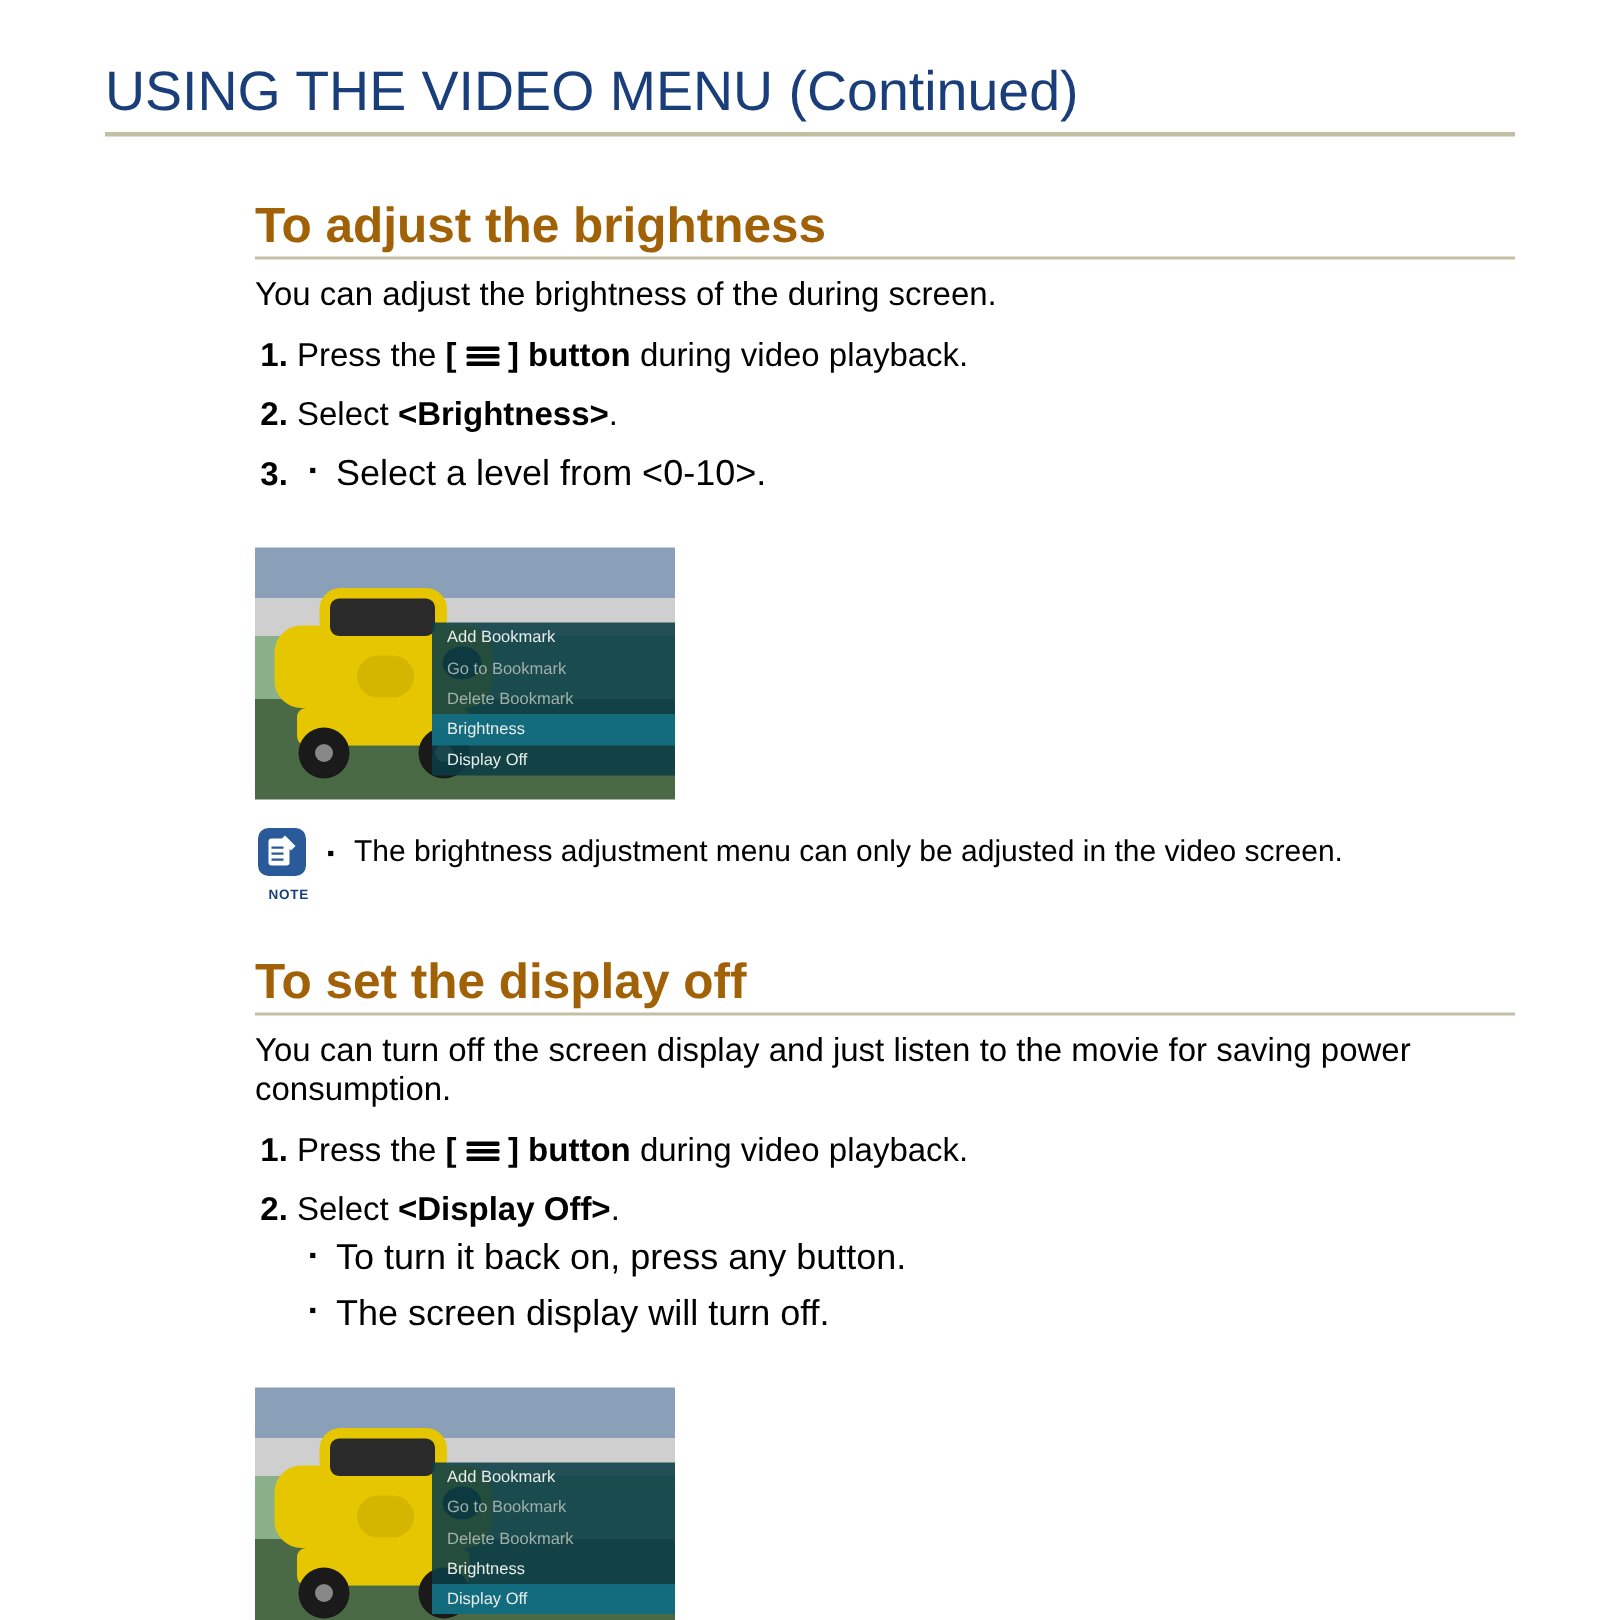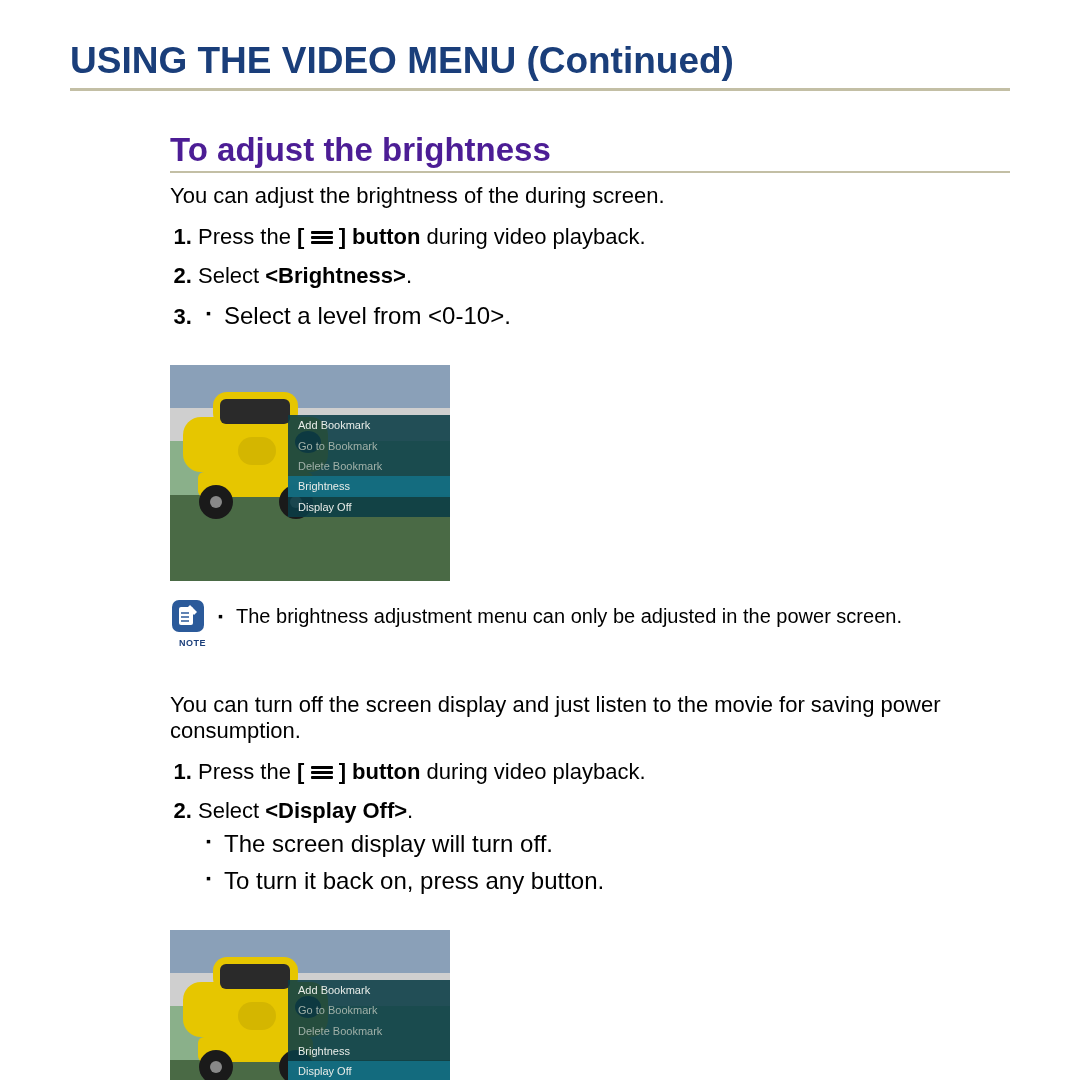--- a/index.html
+++ b/index.html
@@ -15,31 +15,31 @@
     box-sizing: border-box;
     width: 1080px;
     height: 1080px;
     padding: 40px 70px 30px 70px;
     display: flex;
     flex-direction: column;
   }
   h1.page-title {
     color: #1a3e7a;
     font-size: 37px;
-    font-weight: bold;
+    font-weight: normal;
     margin: 0 0 6px 0;
     border-bottom: 3px solid #c3bfa5;
     padding-bottom: 6px;
   }
   .section {
     margin-top: 34px;
     padding-left: 100px;
   }
   h2.section-title {
-    color: #4c1d95;
+    color: #a16207;
     font-size: 33px;
     font-weight: bold;
     margin: 0 0 4px 0;
     border-bottom: 2px solid #c3bfa5;
     padding-bottom: 2px;
   }
   .intro {
     font-size: 22px;
     margin: 10px 0 14px 0;
   }
@@ -131,21 +131,21 @@
     content: "▪";
     position: absolute;
     left: 0;
     font-size: 14px;
     top: 3px;
   }
 
   
   .device-shot {
     width: 280px;
-    height: 216px;
+    height: 168px;
     position: relative;
     flex-shrink: 0;
     overflow: hidden;
     background: linear-gradient(to bottom,
       #8aa0b8 0%, #8aa0b8 20%,
       #cfcfcf 20%, #cfcfcf 35%,
       #8ab08a 35%, #8ab08a 60%,
       #4a6a45 60%, #4a6a45 100%);
     margin-top: 4px;
     text-decoration: underline;
@@ -249,40 +249,41 @@
           <rect x="8" y="8" width="14" height="18" rx="2" fill="#fff"></rect>
           <path d="M19 6 L26 13 L23 16 L16 9 Z" fill="#fff"></path>
           <line x1="10" y1="14" x2="18" y2="14" stroke="#2b5a9a" stroke-width="1.5"></line>
           <line x1="10" y1="18" x2="18" y2="18" stroke="#2b5a9a" stroke-width="1.5"></line>
           <line x1="10" y1="22" x2="18" y2="22" stroke="#2b5a9a" stroke-width="1.5"></line>
         </svg>
         <div class="note-label">NOTE</div>
       </div>
       <div class="note-text">
         <ul>
-            <li>The brightness adjustment menu can only be adjusted in the power screen.</li>
+            <li>The brightness adjustment menu can only be adjusted in the video screen.</li>
           </ul>
       </div>
     </div>
   </div>
 
   <div class="section">
+    <h2 class="section-title">To set the display off</h2>
     <p class="intro">You can turn off the screen display and just listen to the movie for saving power consumption.</p>
 
     <div class="content-row">
       <div class="content-col">
         <ol class="steps">
           <li>
             <span>Press the </span><span class="bold"><span>[</span>&nbsp;<span class="menu-icon"><span></span><span></span><span></span></span>&nbsp;<span>] button</span></span><span> during video playback.</span>
           </li>
           <li>
             <span>Select </span><span class="bold">&lt;Display Off&gt;</span><span>.</span>
             <ul class="bullets">
+              <li>To turn it back on, press any button.</li>
               <li>The screen display will turn off.</li>
-              <li>To turn it back on, press any button.</li>
             </ul>
           </li>
         </ol>
       </div>
 
       <div class="device-shot">
         <svg class="taxi" viewBox="0 0 155 135">
           <rect x="5" y="30" width="145" height="55" rx="18" fill="#e6c600"></rect>
           <rect x="20" y="85" width="115" height="25" rx="6" fill="#e6c600"></rect>
           <rect x="35" y="5" width="85" height="35" rx="14" fill="#e6c600"></rect>

